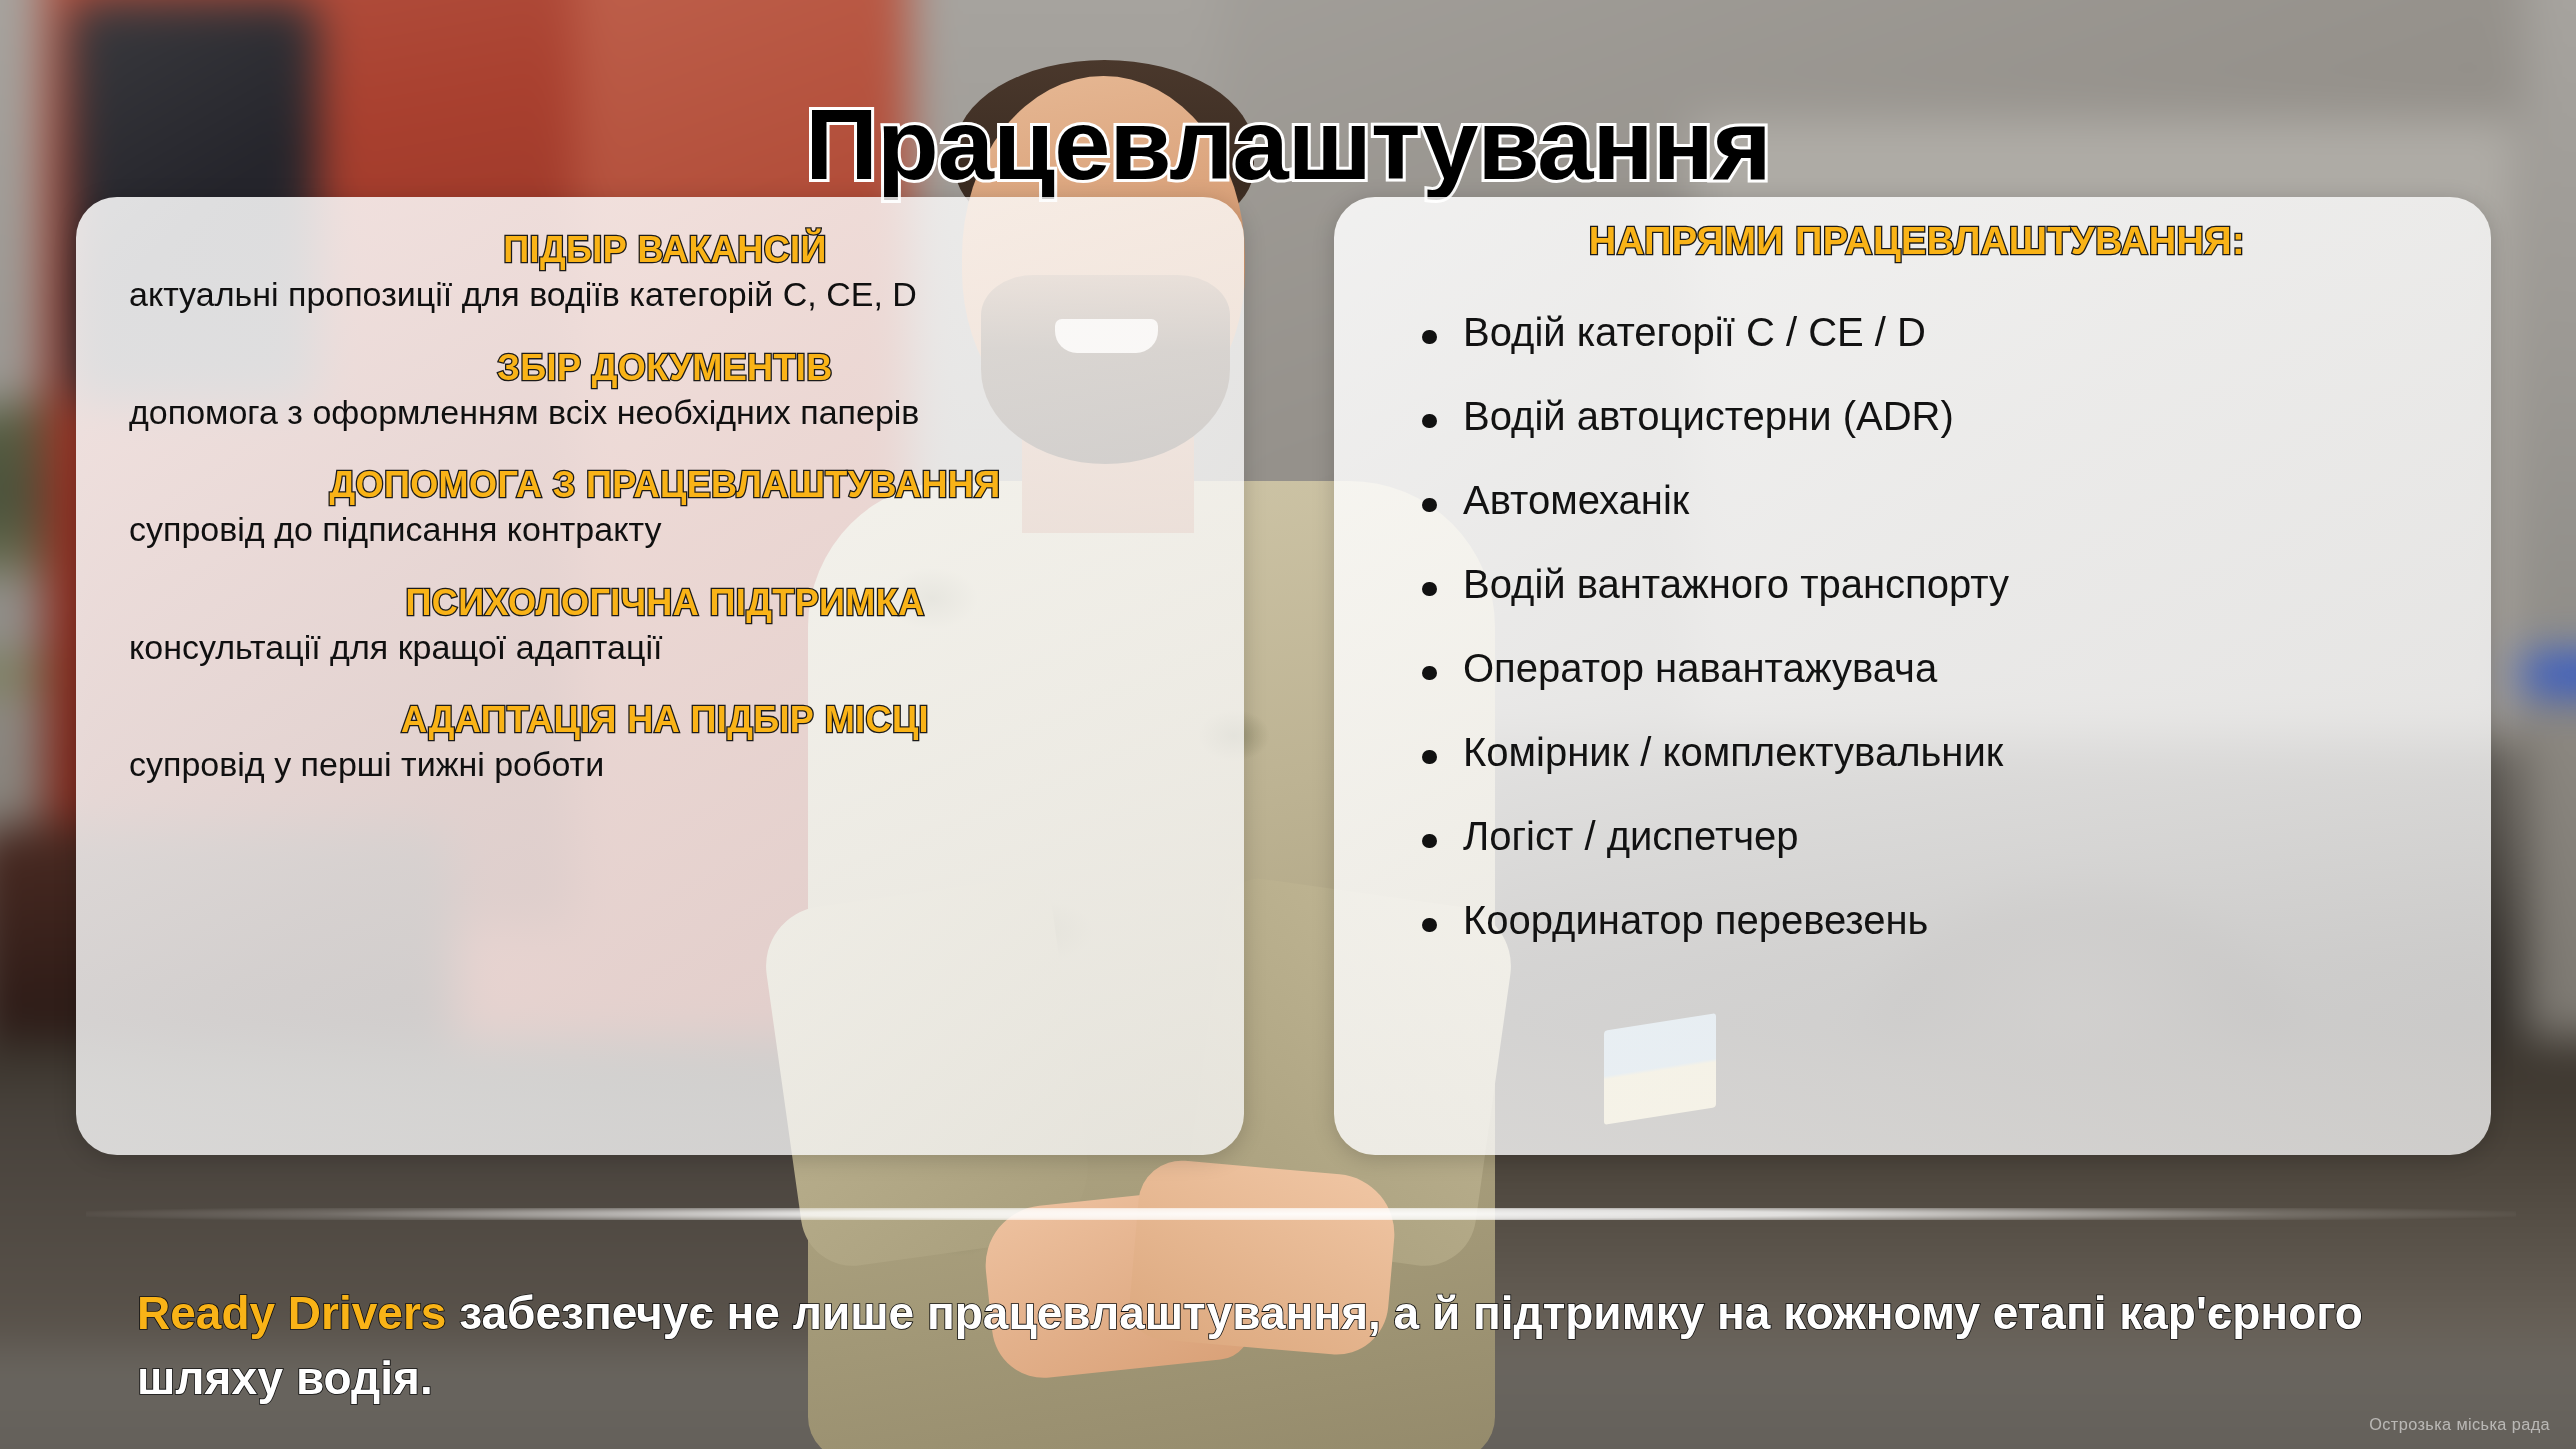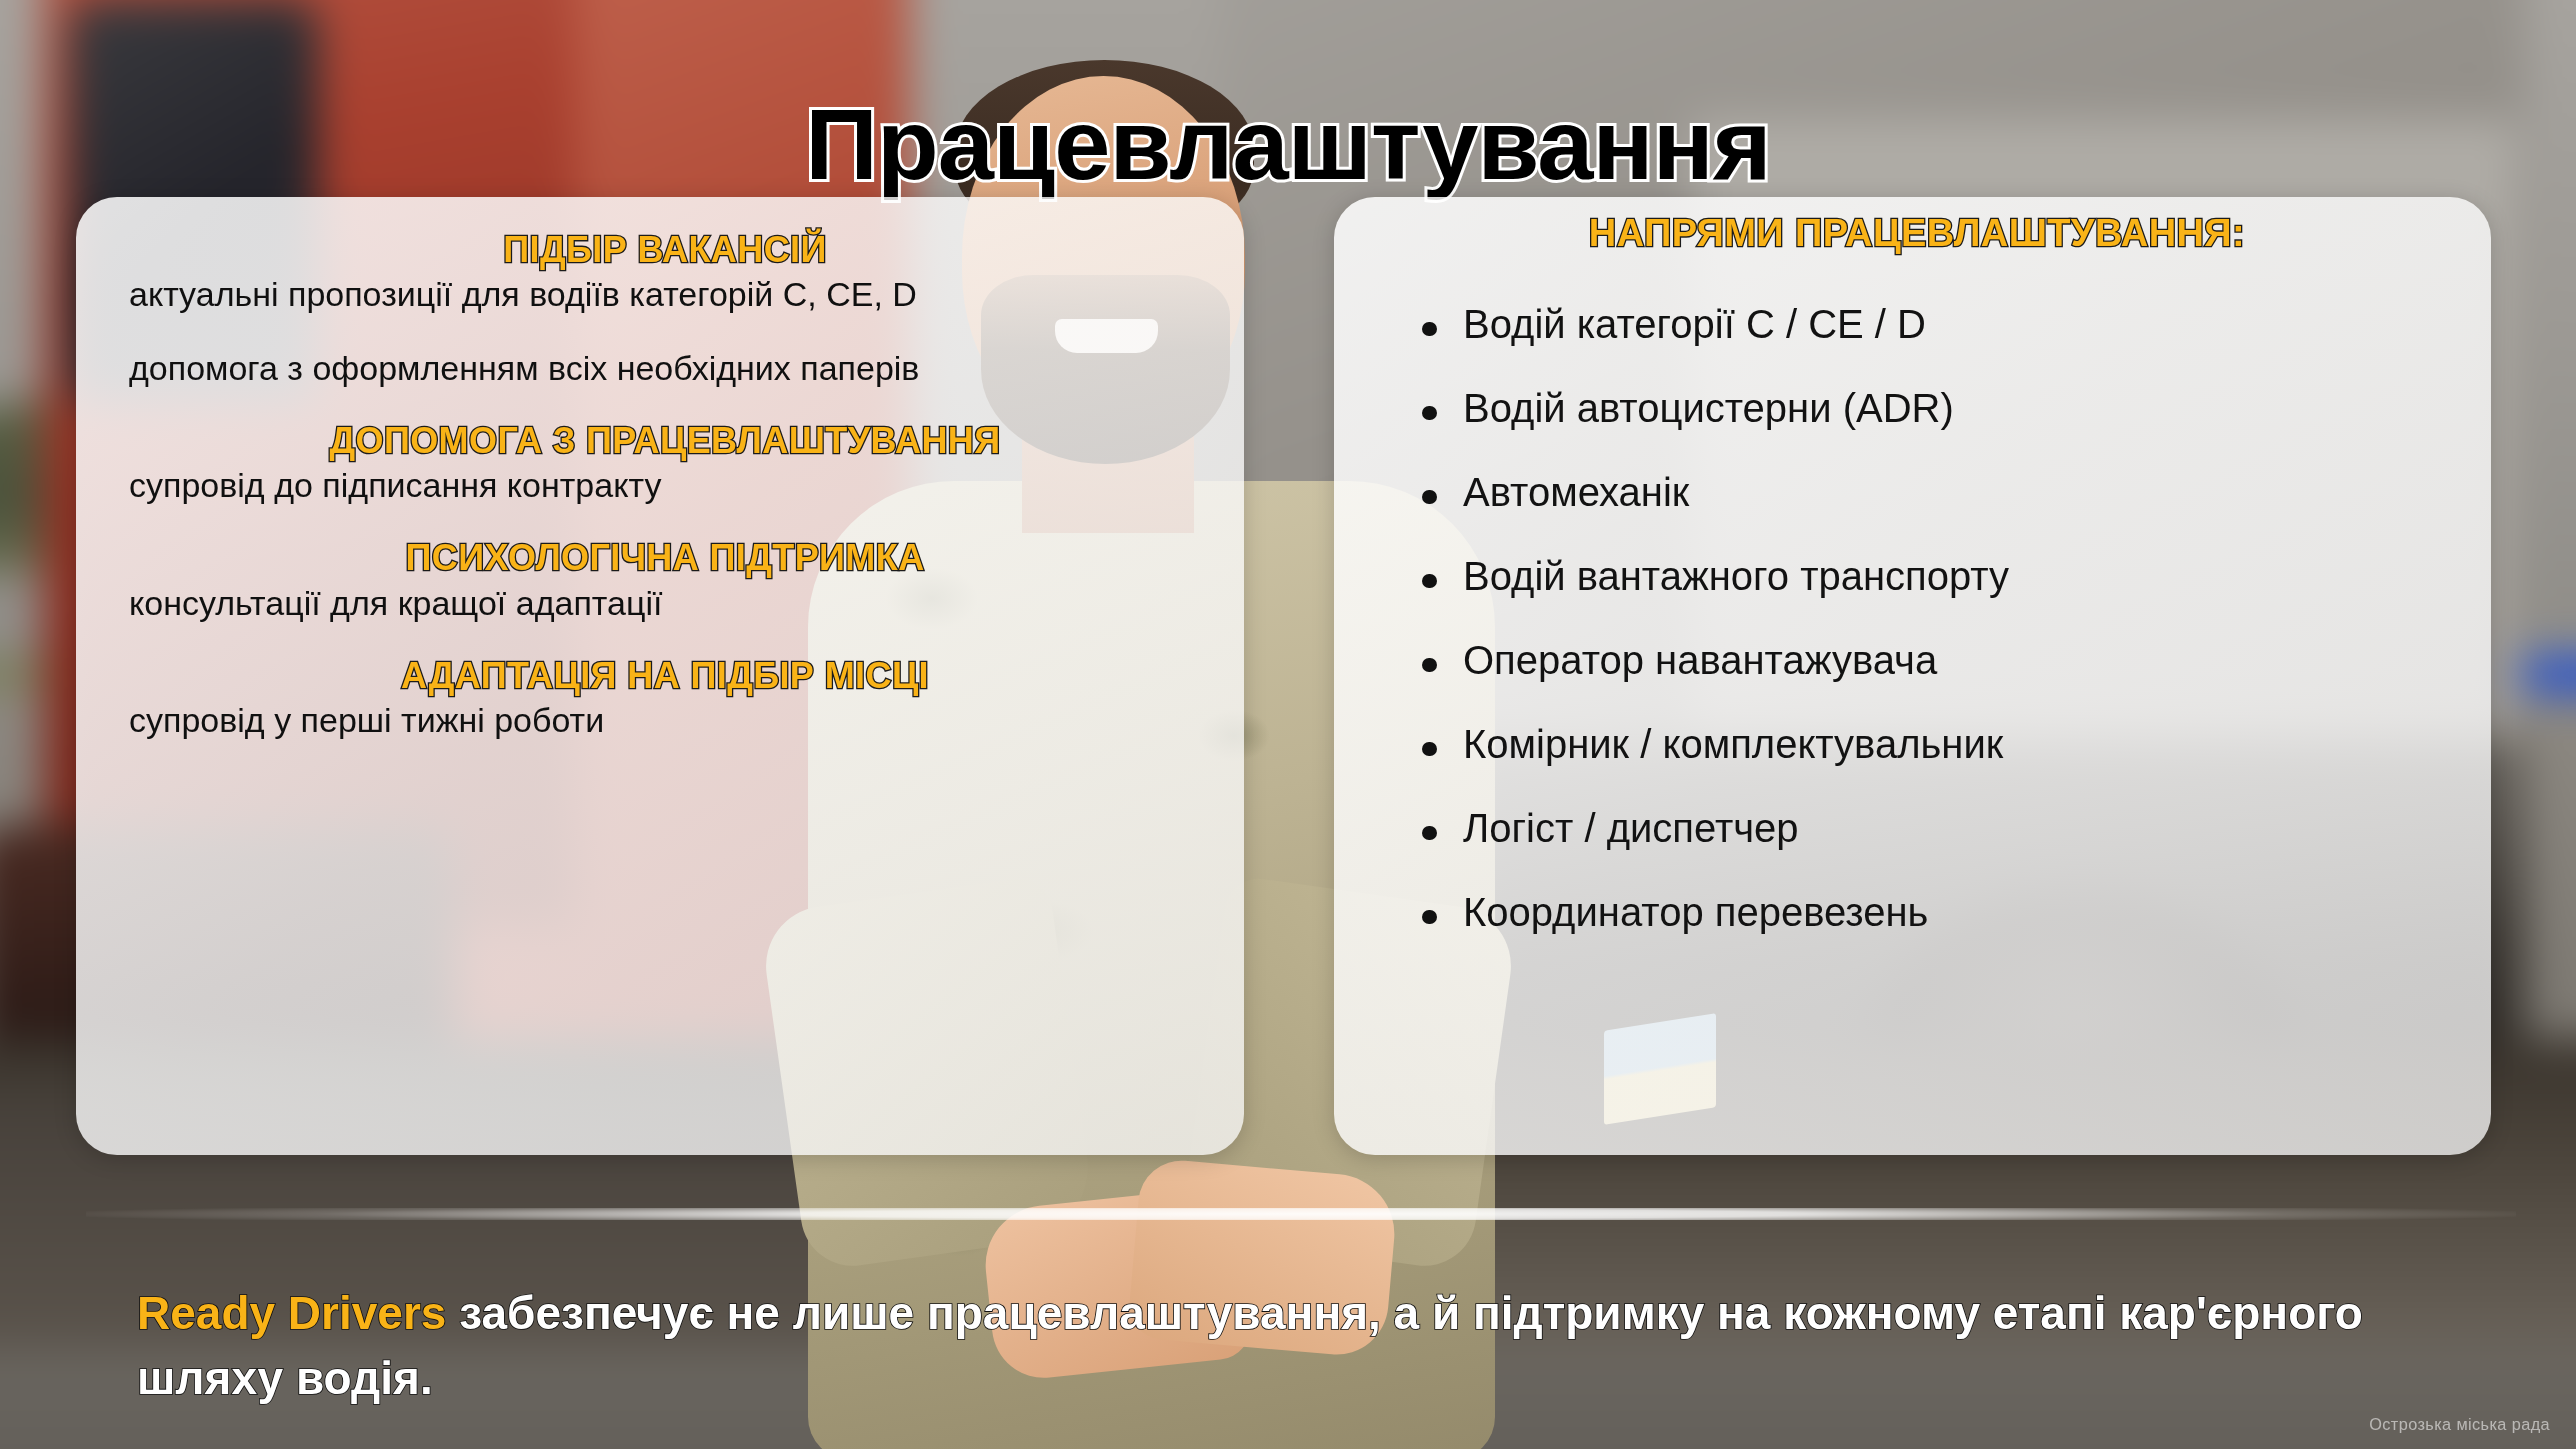--- a/index.html
+++ b/index.html
@@ -166,21 +166,21 @@
   }
 
   
   .panel{
     position:absolute;top:197px;height:958px;
     background:linear-gradient(135deg,rgba(255,255,255,.86) 0%,rgba(252,252,252,.80) 45%,rgba(248,248,248,.76) 100%);
     border-radius:41px;
     box-shadow:0 3.4px 22px rgba(0,0,0,.18);
   }
   .panel-left{left:76px;width:1168px;padding:34px 43px 0 53px;}
-  .panel-right{left:1334px;width:1157px;padding:17px 43px 0 52px;}
+  .panel-right{left:1334px;width:1157px;padding:25px 43px 0 52px;}
 
   
   .gold{
     color:#f9b317;
     font-weight:bold;
     -webkit-text-stroke:2.6px #1b1b1b;
     paint-order:stroke fill;
     letter-spacing:0.4px;
     text-align:center;
   }
@@ -278,20 +278,21 @@
   <h1 class="title">Працевлаштування</h1>
 
   <section class="panel panel-left">
 
     <div class="svc">
       <div class="svc-title gold">ПІДБІР ВАКАНСІЙ</div>
       <div class="svc-desc">актуальні пропозиції для водіїв категорій C, CE, D</div>
     </div>
 
     <div class="svc">
+      <div class="svc-title gold">ЗБІР ДОКУМЕНТІВ</div>
       <div class="svc-desc">допомога з оформленням всіх необхідних паперів</div>
     </div>
 
     <div class="svc">
       <div class="svc-title gold">ДОПОМОГА З ПРАЦЕВЛАШТУВАННЯ</div>
       <div class="svc-desc">супровід до підписання контракту</div>
     </div>
 
     <div class="svc">
       <div class="svc-title gold">ПСИХОЛОГІЧНА ПІДТРИМКА</div>

